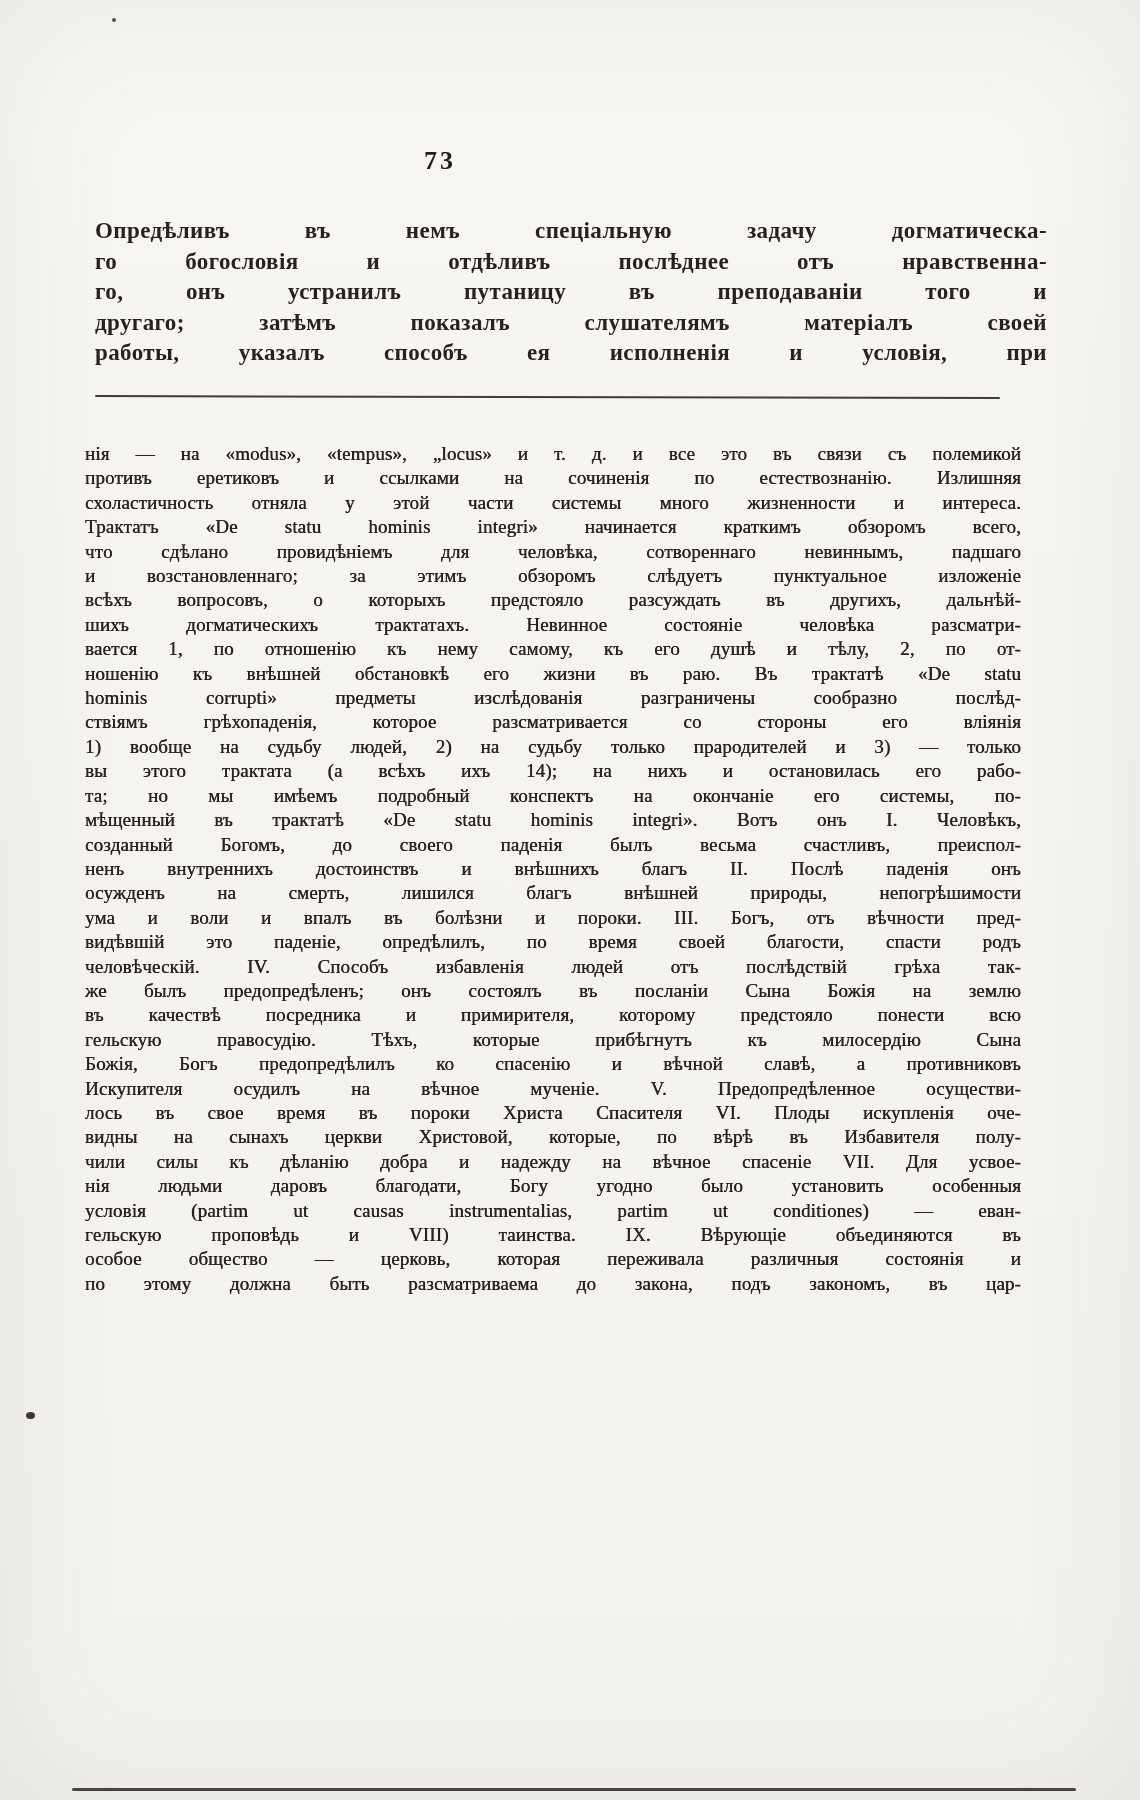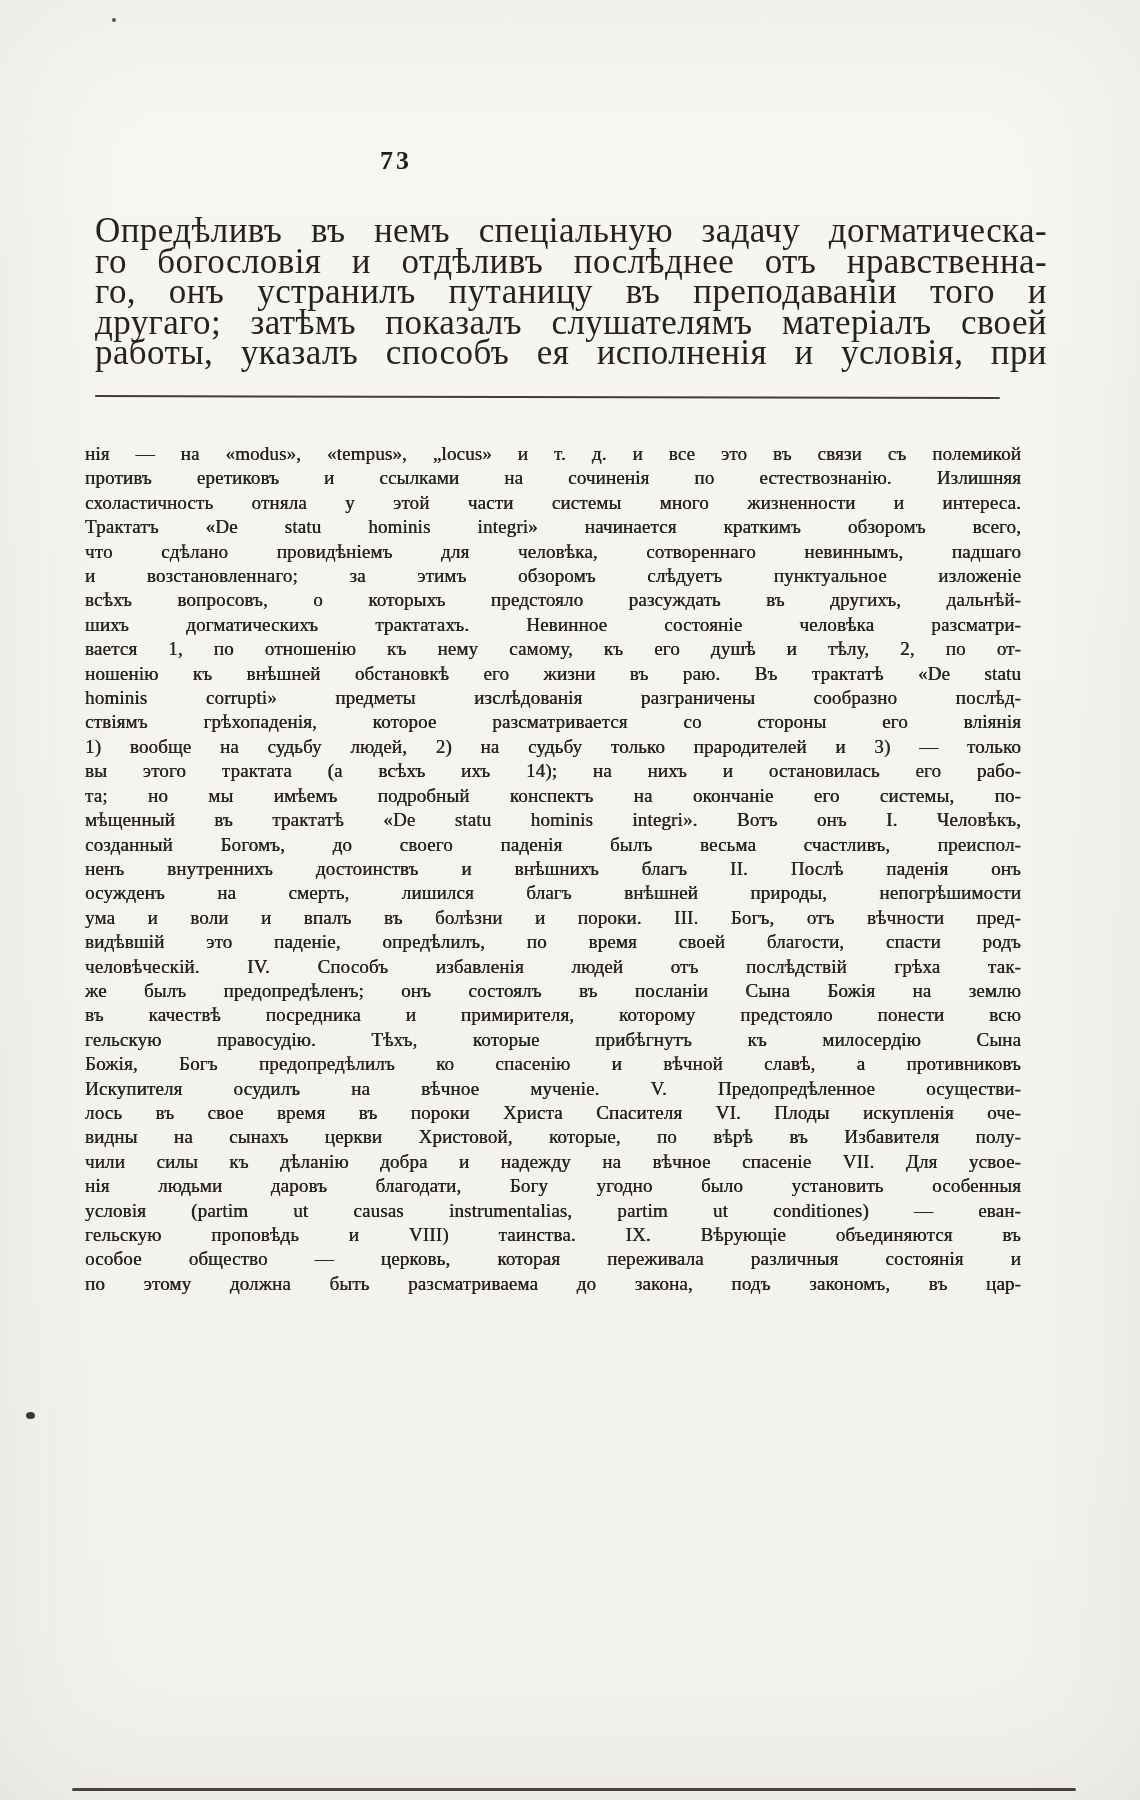--- a/index.html
+++ b/index.html
@@ -16,33 +16,33 @@
     box-shadow: inset 0 0 140px rgba(60,50,30,0.07);
     font-family: "Liberation Serif", "DejaVu Serif", serif;
     color: #27231f;
     overflow: hidden;
   }
   .page-number {
     position: absolute;
     top: 146px;
     left: 380px;
     width: 120px;
-    text-align: left;
+    text-align: center;
     font-size: 26px;
     font-weight: bold;
     letter-spacing: 3px;
     color: #211d19;
   }
   .main-block {
     position: absolute;
     top: 216px;
     left: 95px;
     width: 952px;
-    font-size: 35px;
-    font-weight: normal;
+    font-size: 23px;
+    font-weight: bold;
     line-height: 30.6px;
     letter-spacing: 0.4px;
     color: #262220;
   }
   .line {
     text-align: justify;
     text-align-last: justify;
     -moz-text-align-last: justify;
     white-space: normal;
   }

